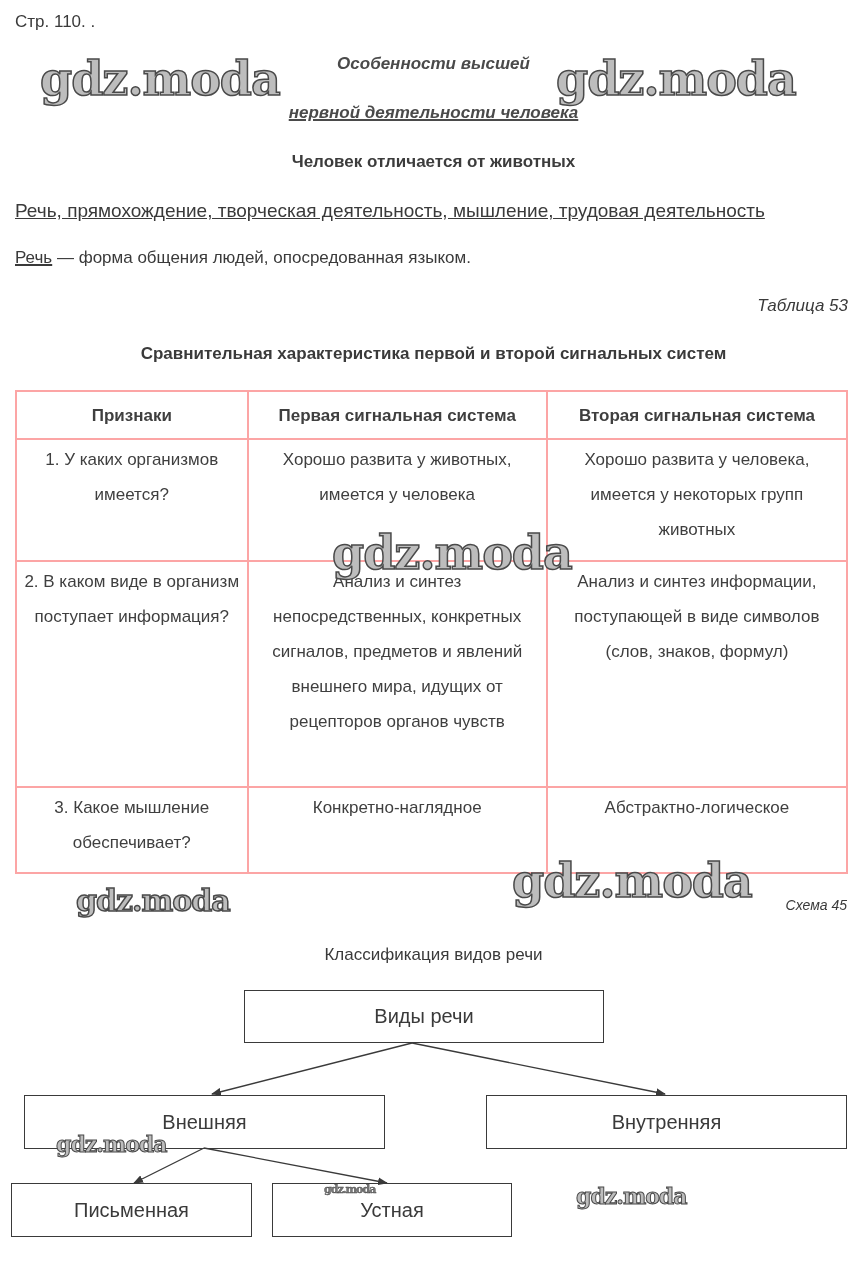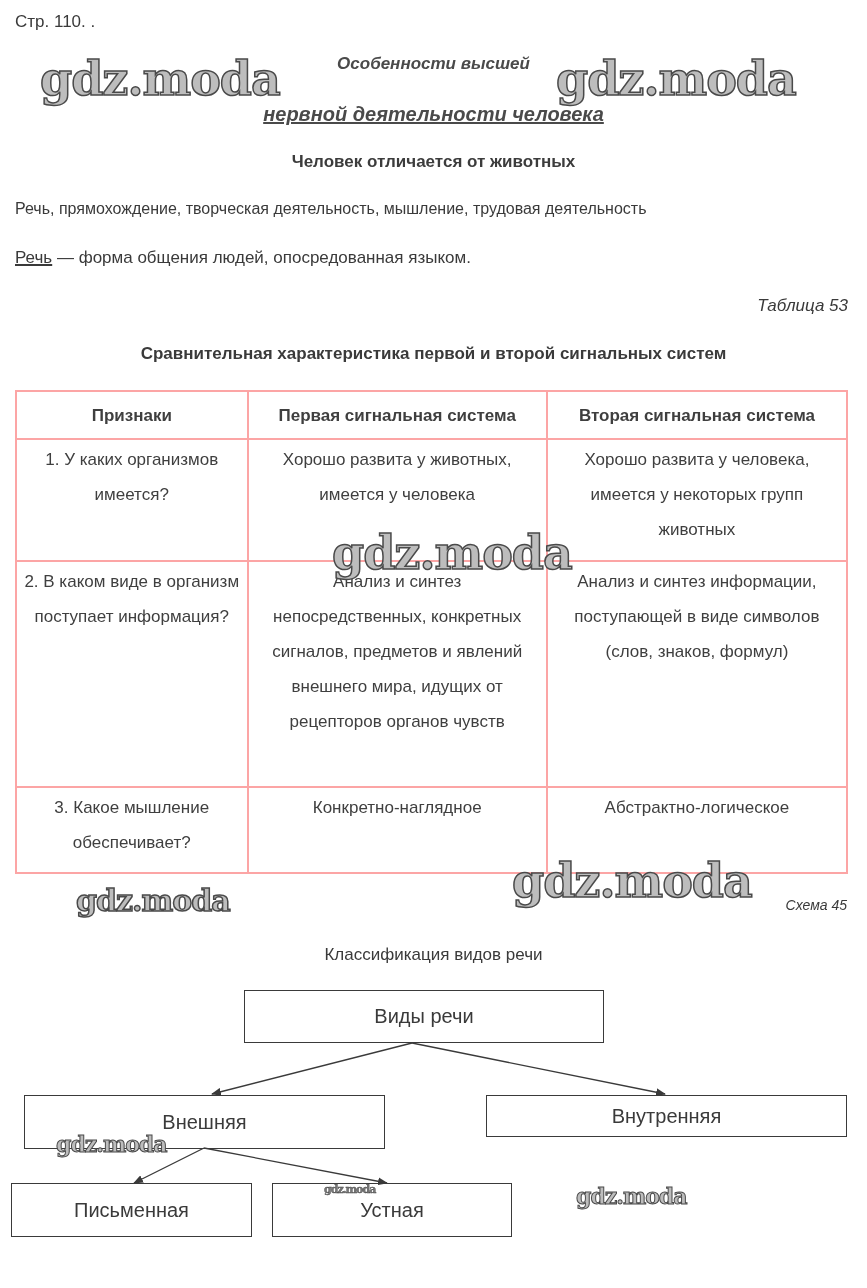--- a/index.html
+++ b/index.html
@@ -2,23 +2,23 @@
 <html><head>
 <meta charset="utf-8">
 <style>
   html, body { margin: 0; padding: 0; background: #ffffff; }
   body { width: 867px; height: 1288px; position: relative; overflow: hidden;
          font-family: "Liberation Sans", sans-serif; color: #3a3a3a; }
   .abs { position: absolute; }
   .page-ref { left: 15px; top: 12px; font-size: 17px; }
   .title1 { left: 0; width: 867px; top: 54px; text-align: center; font-size: 17px; font-style: italic; font-weight: bold; color: #4a4a4a; padding-left: 0; }
   .title1 span { position: relative; left: 0; }
-  .title2 { left: 0; width: 867px; top: 103px; text-align: center; font-size: 20px; font-style: italic; font-weight: bold; color: #4a4a4a; text-decoration: underline; text-decoration-thickness: 2px; }
+  .title2 { left: 0; width: 867px; top: 103px; text-align: center; font-size: 17px; font-style: italic; font-weight: bold; color: #4a4a4a; text-decoration: underline; text-decoration-thickness: 2px; }
   .h-diff { left: 0; width: 867px; top: 152px; text-align: center; font-size: 17px; font-weight: bold; color: #3c3c3c; }
-  .p1 { left: 15px; top: 200px; font-size: 16px; }
+  .p1 { left: 15px; top: 200px; font-size: 19px; text-decoration: underline; }
   .p2 { left: 15px; top: 248px; font-size: 17px; }
   .p2 .term { text-decoration: underline; text-decoration-thickness: 2px; }
   .tab-label { right: 19px; top: 296px; font-size: 17px; font-style: italic; }
   .tab-title { left: 0; width: 867px; top: 344px; text-align: center; font-size: 17px; font-weight: bold; }
   table.sig { position: absolute; left: 15px; top: 390px; width: 833px; border-collapse: collapse; font-size: 17px; }
   table.sig th, table.sig td { border: 2px solid #fca5a5; text-align: center; vertical-align: top; line-height: 35px; padding: 2px 6px 0 6px; color: #3f3f3f; }
   table.sig th { font-weight: bold; height: 46px; vertical-align: middle; padding: 0 4px; }
   table.sig col.c1 { width: 232px; } table.sig col.c2 { width: 300px; } table.sig col.c3 { width: 301px; }
   tr.r1 td { height: 118px; } tr.r2 td { height: 222px; } tr.r3 td { height: 82px; }
   .scheme-label { right: 20px; top: 897px; font-size: 14px; font-style: italic; }
@@ -85,21 +85,21 @@
     </marker>
   </defs>
   <line x1="412" y1="1043" x2="212" y2="1094" stroke="#3a3a3a" stroke-width="1.3" marker-end="url(#ah)"></line>
   <line x1="412" y1="1043" x2="665" y2="1094" stroke="#3a3a3a" stroke-width="1.3" marker-end="url(#ah)"></line>
   <line x1="204" y1="1148" x2="134" y2="1183" stroke="#3a3a3a" stroke-width="1.3" marker-end="url(#ah)"></line>
   <line x1="204" y1="1148" x2="387" y2="1183" stroke="#3a3a3a" stroke-width="1.3" marker-end="url(#ah)"></line>
 </svg>
 
 <div class="box" style="left:244px; top:990px; width:360px; height:53px;">Виды речи</div>
 <div class="box" style="left:24px; top:1095px; width:361px; height:54px;">Внешняя</div>
-<div class="box" style="left:486px; top:1095px; width:361px; height:42px;">Внутренняя</div>
+<div class="box" style="left:486px; top:1095px; width:361px; height:54px;">Внутренняя</div>
 <div class="box" style="left:11px; top:1183px; width:241px; height:54px;">Письменная</div>
 <div class="box" style="left:272px; top:1183px; width:240px; height:54px;">Устная</div>
 
 <div class="wm wm-big" style="left:40px; top:52px;">gdz.moda</div>
 <div class="wm wm-big" style="left:556px; top:52px;">gdz.moda</div>
 <div class="wm wm-big" style="left:332px; top:526px;">gdz.moda</div>
 <div class="wm wm-big" style="left:512px; top:854px;">gdz.moda</div>
 <div class="wm wm-mid" style="left:76px; top:883px;">gdz.moda</div>
 <div class="wm wm-small" style="left:56px; top:1131px;">gdz.moda</div>
 <div class="wm wm-tiny" style="left:324px; top:1183px;">gdz.moda</div>

